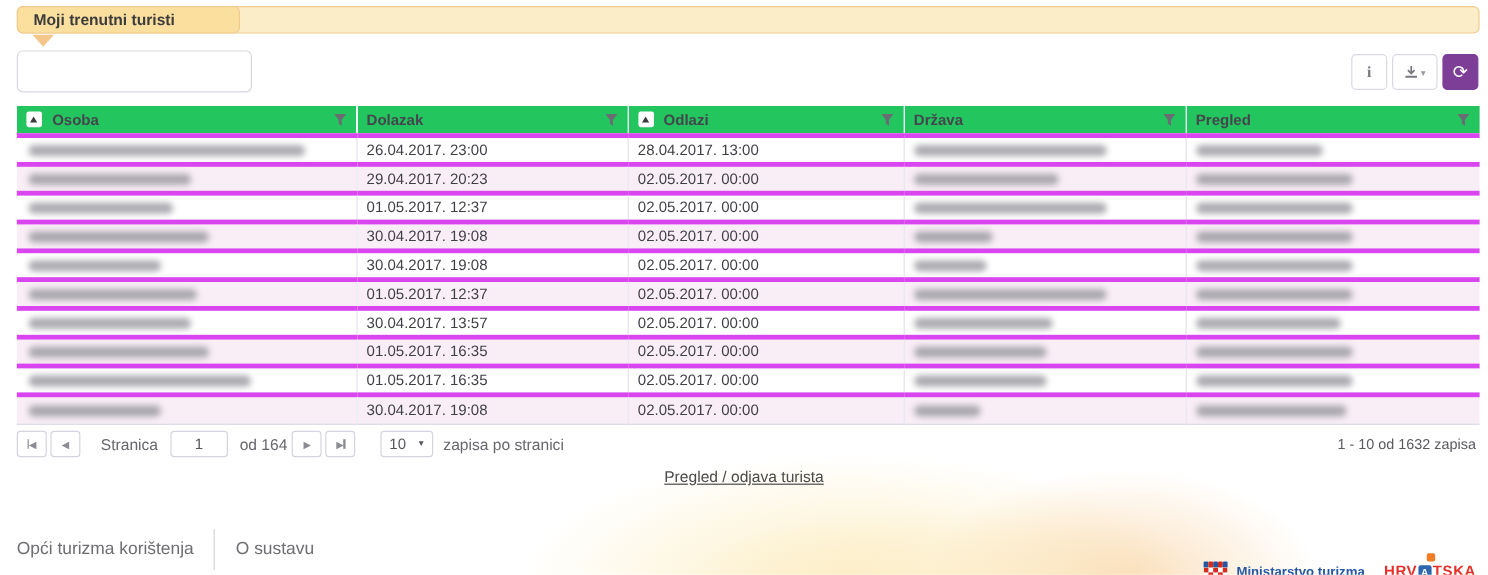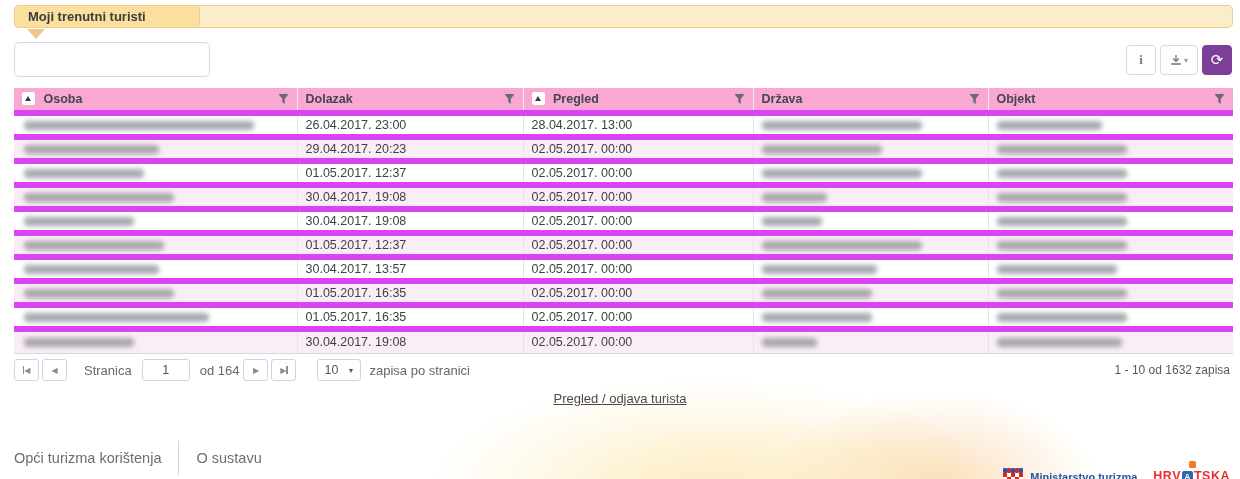--- a/index.html
+++ b/index.html
@@ -41,33 +41,33 @@
     border-radius:4px; display:flex; align-items:center; justify-content:center;
     color:#77777f; cursor:pointer; }
   .tbtn-info { width:30px; font-size:13px; font-weight:bold; font-family:"Liberation Serif",serif; }
   .tbtn-download { width:38px; gap:2px; }
   .tbtn-refresh { width:29px; background:#7d3e97; border:1px solid #7d3e97; color:#fff; font-size:15px; }
   .dl-chev { font-size:8px; color:#9a9aa2; }
 
   
   .grid-wrap { position:absolute; left:14px; top:88px; width:1219px; }
   table { border-collapse:collapse; table-layout:fixed; width:1219px; }
-  thead th { background:#f9a8d4; height:25px; font-size:12.5px; font-weight:bold;
+  thead th { background:#22c55e; height:25px; font-size:12.5px; font-weight:bold;
     color:#45454d; text-align:left; padding:0 24px 0 8px; position:relative;
     border-left:1px solid #edebf6; cursor:pointer; white-space:nowrap; }
   thead th:first-child { border-left:none; }
   .sortbox { display:inline-block; width:13px; height:13px; background:#fff;
     border-radius:2px; margin-right:5px; vertical-align:-2px; position:relative; }
   .sortbox .tri { position:absolute; left:3px; top:4px; width:0; height:0;
     border-left:3.5px solid transparent; border-right:3.5px solid transparent;
     border-bottom:5px solid #3a3a40; }
   .funnel { position:absolute; right:8px; top:50%; transform:translateY(-50%);
     display:flex; cursor:pointer; }
   tbody td { height:24px; font-size:12.5px; color:#3f3f46; padding:0 8px;
-    border-top:6px solid #d946ef; border-left:1px solid #e5e2ef; white-space:nowrap; overflow:hidden; }
+    border-top:4px solid #d946ef; border-left:1px solid #e5e2ef; white-space:nowrap; overflow:hidden; }
   tbody td:first-child { border-left:none; padding-left:10px; }
   tbody tr:nth-child(even) { background:#f9eef5; }
   tbody tr:last-child td { border-bottom:1px solid #d9d4e7; }
   .redact { display:inline-block; height:9px; border-radius:4px;
     background:#94949b; filter:blur(2.5px); opacity:.8; vertical-align:middle; cursor:pointer; }
 
   
   .pager { position:absolute; left:14px; top:359px; display:flex; align-items:center;
     font-size:13px; color:#66666d; }
   .pg-btn { width:25px; height:22px; background:#fff; border:1px solid #d4d4de;
@@ -162,39 +162,39 @@
     
     <span>Dolazak</span>
     <span class="funnel">
       <svg width="11" height="11" viewBox="0 0 11 11">
                   <path d="M0.5 0.5h10L6.8 5.3v5.2L4.2 8.4V5.3Z" fill="#6b6b74"></path>
                 </svg>
     </span>
   </th>
             <th>
     <span class="sortbox"><span class="tri"></span></span>
-    <span>Pregled</span>
+    <span>Odlazi</span>
     <span class="funnel">
       <svg width="11" height="11" viewBox="0 0 11 11">
                   <path d="M0.5 0.5h10L6.8 5.3v5.2L4.2 8.4V5.3Z" fill="#6b6b74"></path>
                 </svg>
     </span>
   </th>
             <th>
     
     <span>Država</span>
     <span class="funnel">
       <svg width="11" height="11" viewBox="0 0 11 11">
                   <path d="M0.5 0.5h10L6.8 5.3v5.2L4.2 8.4V5.3Z" fill="#6b6b74"></path>
                 </svg>
     </span>
   </th>
             <th>
     
-    <span>Objekt</span>
+    <span>Pregled</span>
     <span class="funnel">
       <svg width="11" height="11" viewBox="0 0 11 11">
                   <path d="M0.5 0.5h10L6.8 5.3v5.2L4.2 8.4V5.3Z" fill="#6b6b74"></path>
                 </svg>
     </span>
   </th>
           </tr>
       </thead>
       <tbody>
           <tr>

